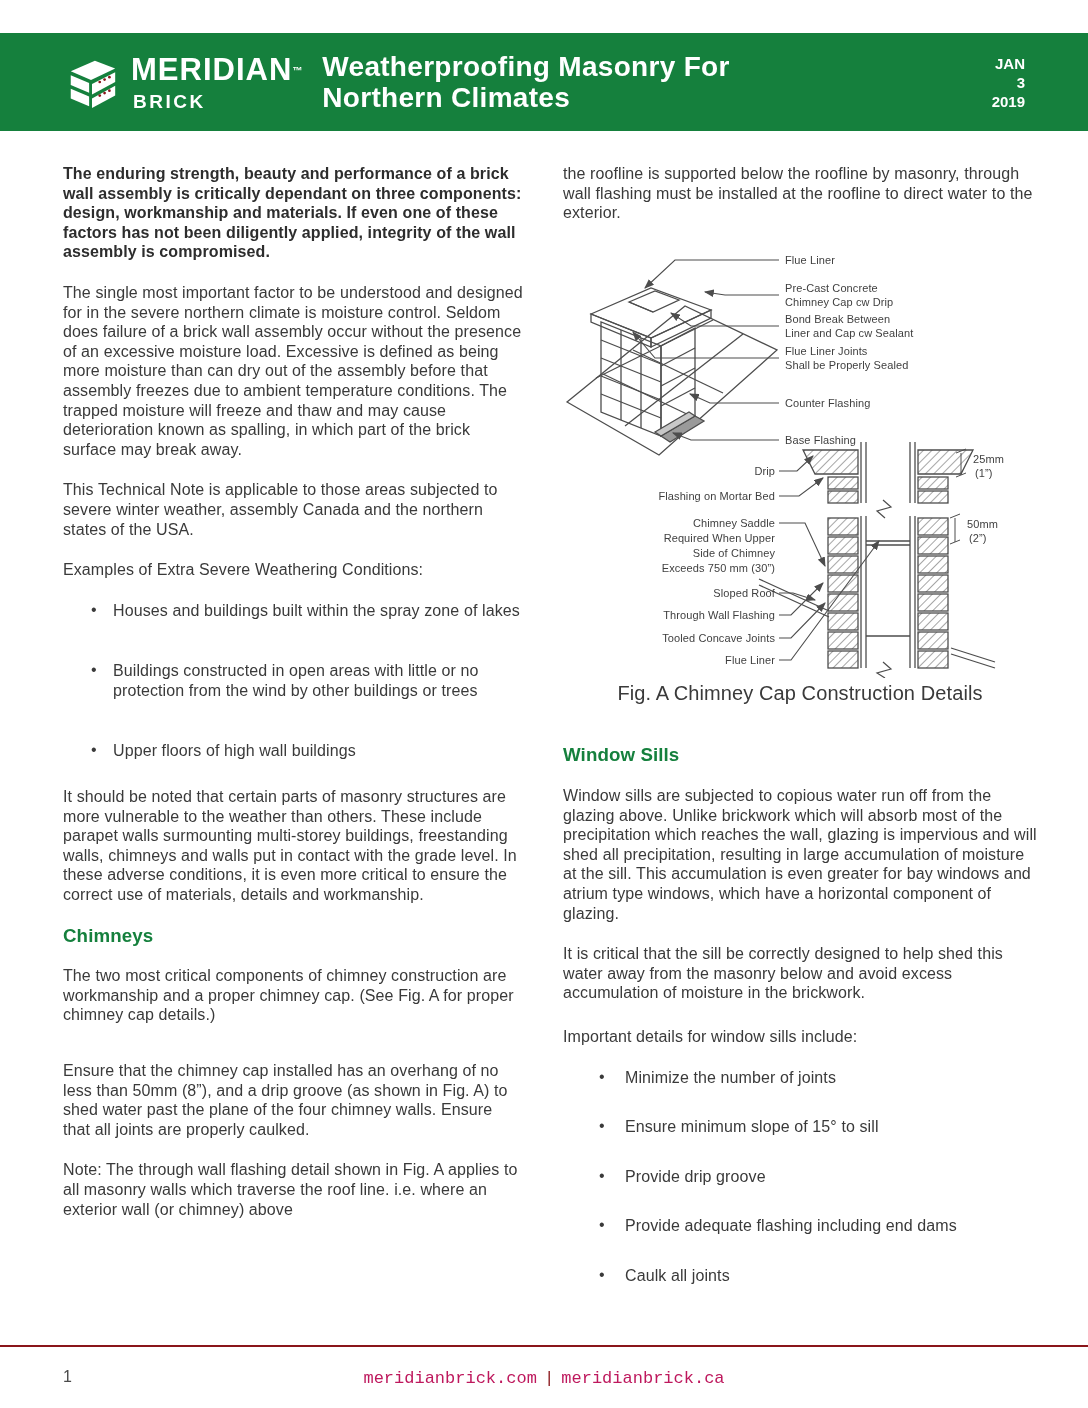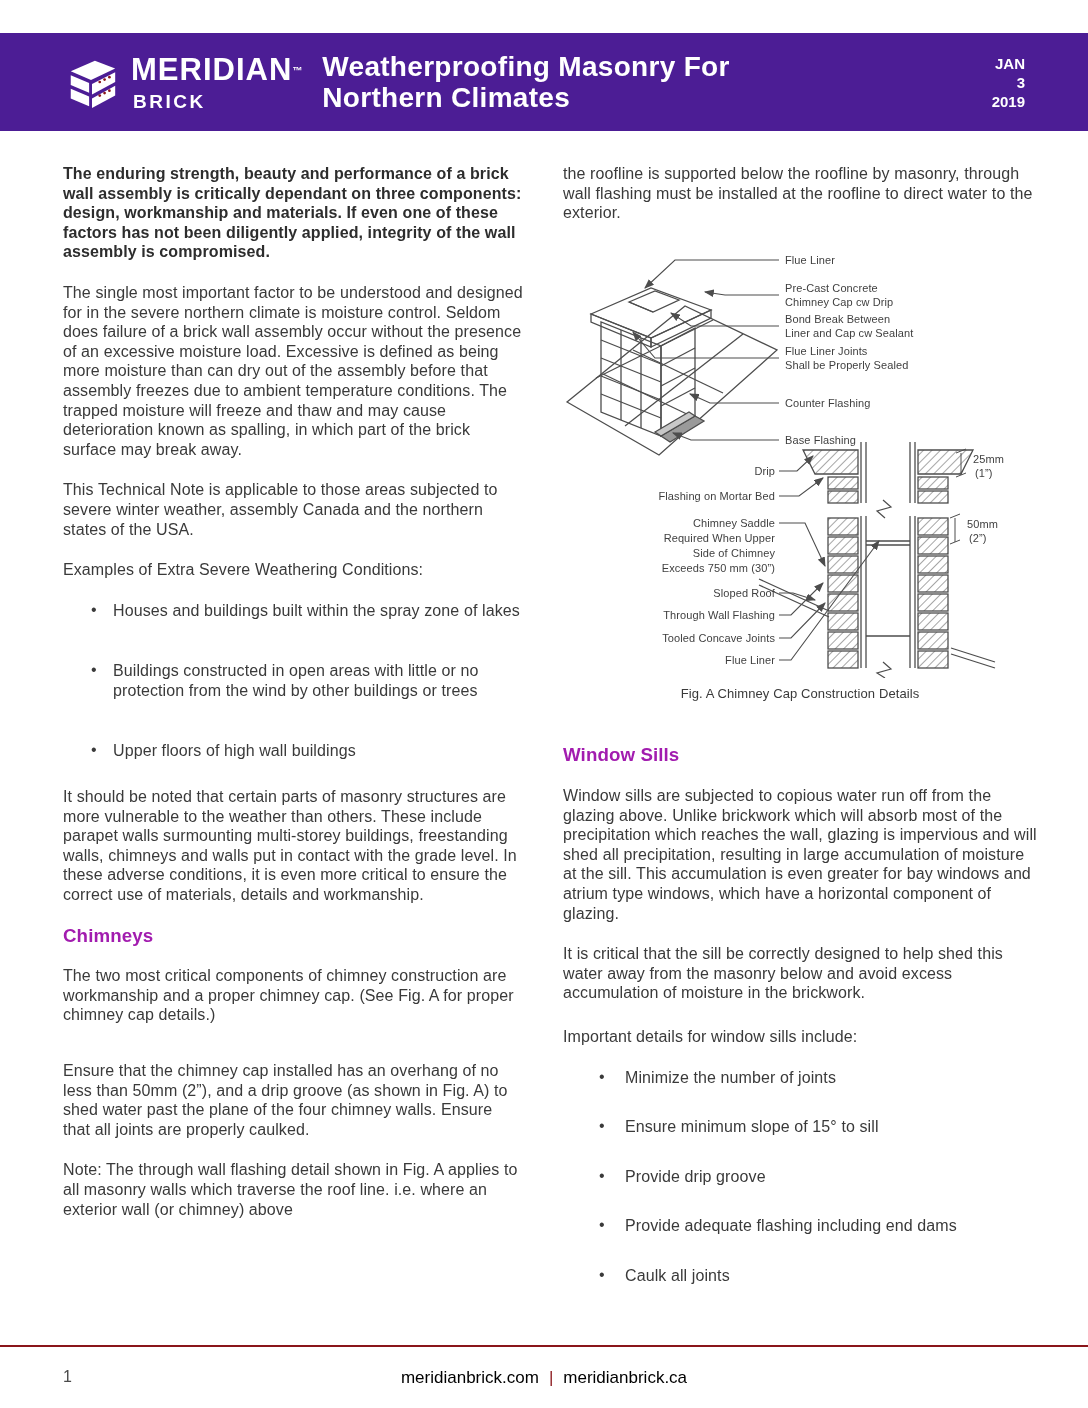--- a/index.html
+++ b/index.html
@@ -9,21 +9,21 @@
     width:1088px; height:1408px;
     margin:0 auto;
     background:#ffffff;
     font-family:"Liberation Sans", sans-serif;
     color:#3a3a3a;
     overflow:hidden;
   }
   
   .header-bar {
     position:absolute; top:33px; left:0; width:100%; height:98px;
-    background:#4c1d95;
+    background:#15803d;
     display:flex; align-items:center;
     color:#ffffff;
   }
   .logo-wrap { display:flex; align-items:center; margin-left:63px; gap:10px; }
   .logo-icon { width:58px; height:58px; flex:0 0 auto; }
   .logo-text { line-height:1; }
   .logo-brand { font-size:31px; font-weight:bold; letter-spacing:1px; }
   .logo-tm { font-size:10px; vertical-align:super; font-weight:bold; }
   .logo-sub { font-size:19px; font-weight:bold; letter-spacing:2.5px; margin-top:7px; margin-left:2px; }
   .header-title {
@@ -34,42 +34,42 @@
   .header-date {
     width:120px; text-align:right; padding-right:63px;
     font-size:15px; line-height:19px; font-weight:bold;
   }
   
   .col { position:absolute; top:164px; font-size:16px; line-height:19.6px; letter-spacing:0.1px; }
   .col-left  { left:63px;  width:460px; }
   .col-right { left:563px; width:474px; }
   .para { margin-bottom:21px; }
   .para-bold { font-weight:bold; color:#2d2d2d; }
-  .section-heading { font-weight:bold; color:#a21caf; margin:14px 0 21px 0; }
+  .section-heading { font-weight:bold; color:#15803d; margin:14px 0 21px 0; }
   ul.doc-list { list-style:none; margin:6px 0 26px 0; padding:0 0 0 28px; }
   ul.doc-list li { position:relative; padding-left:22px; margin-bottom:41px; }
   ul.doc-list li:last-child { margin-bottom:0; }
   ul.doc-list li::before { content:"\2022"; position:absolute; left:0; top:-1px; }
   ul.doc-list-right { list-style:none; margin:4px 0 0 0; padding:0 0 0 36px; }
   ul.doc-list-right li { position:relative; padding-left:26px; margin-bottom:30px; }
   ul.doc-list-right li::before { content:"\2022"; position:absolute; left:0; top:-1px; }
   
   .figure-block { margin-top:27px; }
   .figure-block svg { display:block; }
-  .fig-caption { text-align:center; font-size:13px; margin-top:6px; color:#3a3a3a; }
+  .fig-caption { text-align:center; font-size:20px; margin-top:6px; color:#3a3a3a; }
   .fig-label { font-size:11px; fill:#3f3f3f; }
   .after-fig { margin-top:42px; }
   
   .footer-line { position:absolute; top:1345px; left:0; width:100%; border-top:2px solid #8a151a; }
   .footer-page { position:absolute; top:1368px; left:63px; font-size:16px; color:#4a4a4a; }
   .footer-links {
     position:absolute; top:1368px; left:0; width:100%;
     text-align:center; font-size:17px; color:#8a151a;
   }
-  .footer-links a { color:#000000; text-decoration:none; }
+  .footer-links a { color:#be185d; text-decoration:none;font-family:Liberation Mono, monospace; }
   .footer-sep { margin:0 10px; color:#8a151a; }
 </style>
 </head>
 <body>
 
 <div class="page">
 
   <div class="header-bar">
     <div class="logo-wrap">
       <svg class="logo-icon" viewBox="0 0 60 60">
@@ -107,21 +107,21 @@
     <p class="para">This Technical Note is applicable to those areas subjected to severe winter weather, assembly Canada and the northern states of the USA.</p>
     <p class="para">Examples of Extra Severe Weathering Conditions:</p>
     <ul class="doc-list">
       <li>Houses and buildings built within the spray zone of lakes</li>
       <li>Buildings constructed in open areas with little or no protection from the wind by other buildings or trees</li>
       <li>Upper floors of high wall buildings</li>
     </ul>
     <p class="para">It should be noted that certain parts of masonry structures are more vulnerable to the weather than others. These include parapet walls surmounting multi-storey buildings, freestanding walls, chimneys and walls put in contact with the grade level. In these adverse conditions, it is even more critical to ensure the correct use of materials, details and workmanship.</p>
     <h3 class="section-heading">Chimneys</h3>
     <p class="para" style="margin-bottom:36px;">The two most critical components of chimney construction are workmanship and a proper chimney cap. (See Fig. A for proper chimney cap details.)</p>
-    <p class="para">Ensure that the chimney cap installed has an overhang of no less than 50mm (2”), and a drip groove (as shown in Fig. A) to shed water past the plane of the four chimney walls. Ensure that all joints are properly caulked.</p>
+    <p class="para">Ensure that the chimney cap installed has an overhang of no less than 50mm (8”), and a drip groove (as shown in Fig. A) to shed water past the plane of the four chimney walls. Ensure that all joints are properly caulked.</p>
     <p class="para">Note: The through wall flashing detail shown in Fig. A applies to all masonry walls which traverse the roof line. i.e. where an exterior wall (or chimney) above</p>
   </div>
 
   <div class="col col-right">
     <p class="para">the roofline is supported below the roofline by masonry, through wall flashing must be installed at the roofline to direct water to the exterior.</p>
 
     <div class="figure-block">
       <svg width="474" height="428" viewBox="0 0 474 428">
         <defs>
           <marker id="arr" markerWidth="9" markerHeight="7" refX="8" refY="3.5" orient="auto">

